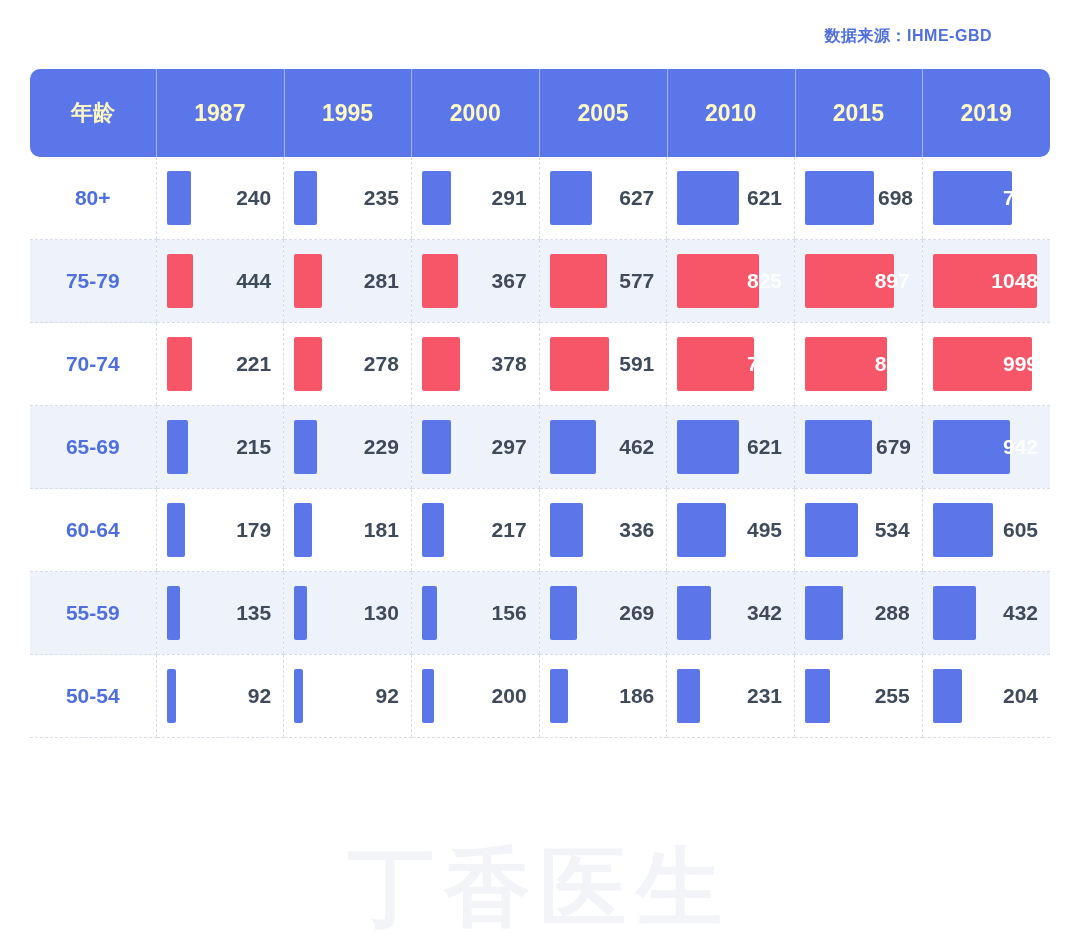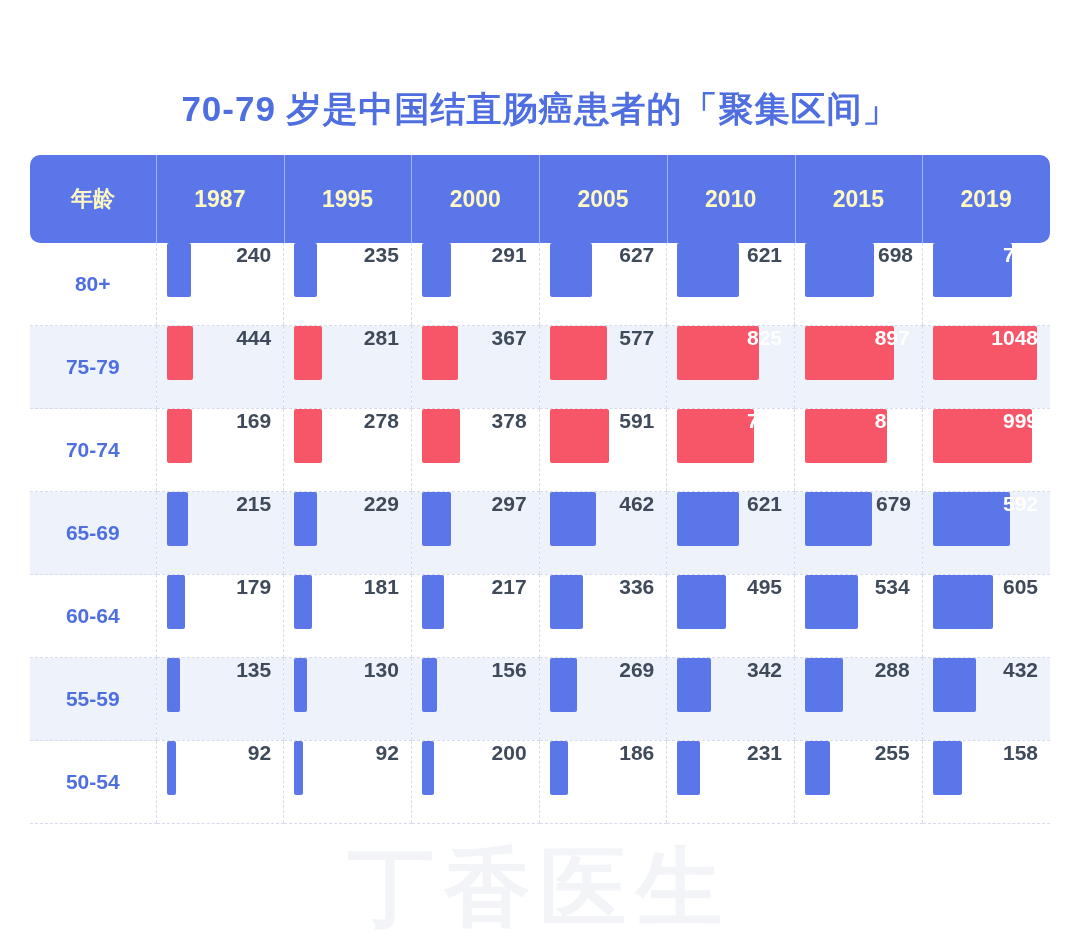--- a/index.html
+++ b/index.html
@@ -98,21 +98,21 @@
     font-size: 21px;
     font-weight: bold;
     text-align: center;
   }
   td.cell {
     border-left: 1px dashed #d6dced;
     position: relative;
   }
   .cellinner {
     display: flex;
-    align-items: flex-start;
+    align-items: center;
     height: 82px;
     padding: 0 12px 0 10px;
     box-sizing: border-box;
   }
   .bar {
     height: 54px;
     border-radius: 2px;
     flex: 0 0 auto;
   }
   .bar.blue { background: #5a76e8; }
@@ -132,21 +132,21 @@
     position: relative;
   }
   col.agecol { width: 126px; }
 </style>
 </head>
 <body>
 
 <div class="watermark">丁香医生</div>
 
 <div class="page">
-  <div class="title">70-79 岁是中国结直肠癌患者的「聚集区间」</div>
+  <div class="source">数据来源：IHME-GBD</div>
 
   <table class="grid">
     <colgroup>
       <col class="agecol">
       <col>
         <col>
         <col>
         <col>
         <col>
         <col>
@@ -253,21 +253,21 @@
               <div class="bar red" style="width: 104px;"></div>
               <div class="val onbar">1048</div>
             </div>
           </td>
         </tr>
         <tr>
           <td class="agelabel">70-74</td>
           <td class="cell">
             <div class="cellinner">
               <div class="bar red" style="width: 25px;"></div>
-              <div class="val">169</div>
+              <div class="val">221</div>
             </div>
           </td>
           <td class="cell">
             <div class="cellinner">
               <div class="bar red" style="width: 28px;"></div>
               <div class="val">278</div>
             </div>
           </td>
           <td class="cell">
             <div class="cellinner">
@@ -334,21 +334,21 @@
           </td>
           <td class="cell">
             <div class="cellinner">
               <div class="bar blue" style="width: 67px;"></div>
               <div class="val">679</div>
             </div>
           </td>
           <td class="cell">
             <div class="cellinner">
               <div class="bar blue" style="width: 77px;"></div>
-              <div class="val onbar">592</div>
+              <div class="val onbar">942</div>
             </div>
           </td>
         </tr>
         <tr>
           <td class="agelabel">60-64</td>
           <td class="cell">
             <div class="cellinner">
               <div class="bar blue" style="width: 18px;"></div>
               <div class="val">179</div>
             </div>
@@ -469,19 +469,19 @@
           </td>
           <td class="cell">
             <div class="cellinner">
               <div class="bar blue" style="width: 25px;"></div>
               <div class="val">255</div>
             </div>
           </td>
           <td class="cell">
             <div class="cellinner">
               <div class="bar blue" style="width: 29px;"></div>
-              <div class="val">158</div>
+              <div class="val">204</div>
             </div>
           </td>
         </tr>
       </tbody>
   </table>
 </div>
 
 </body></html>

